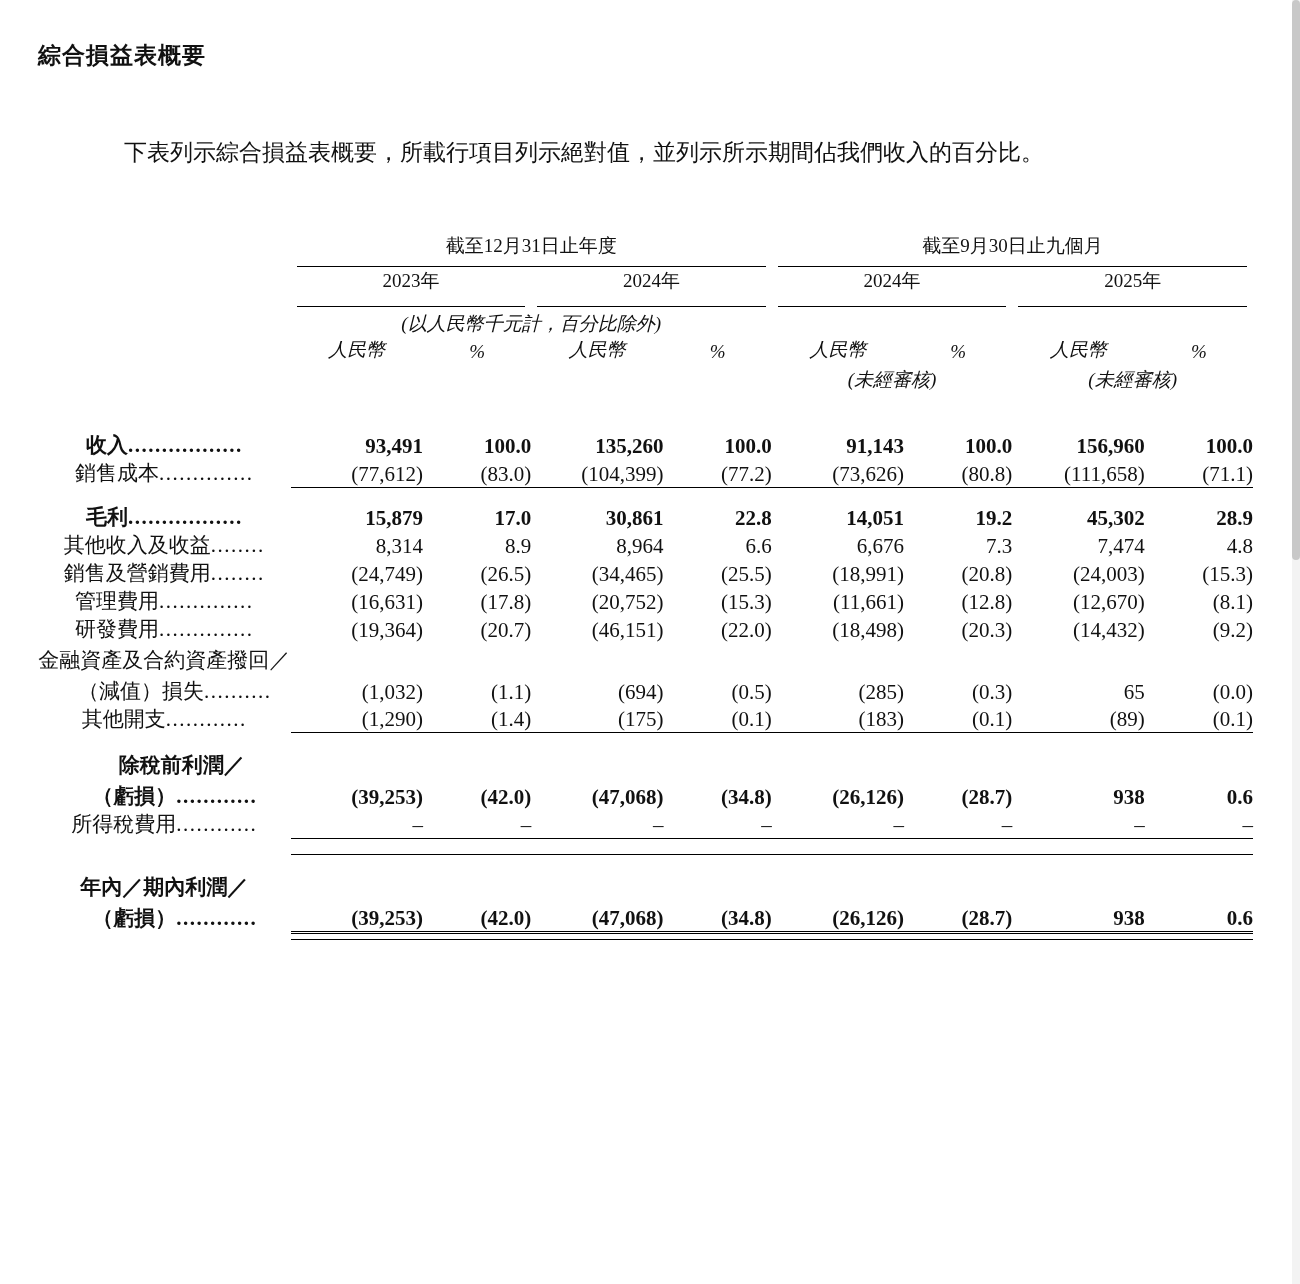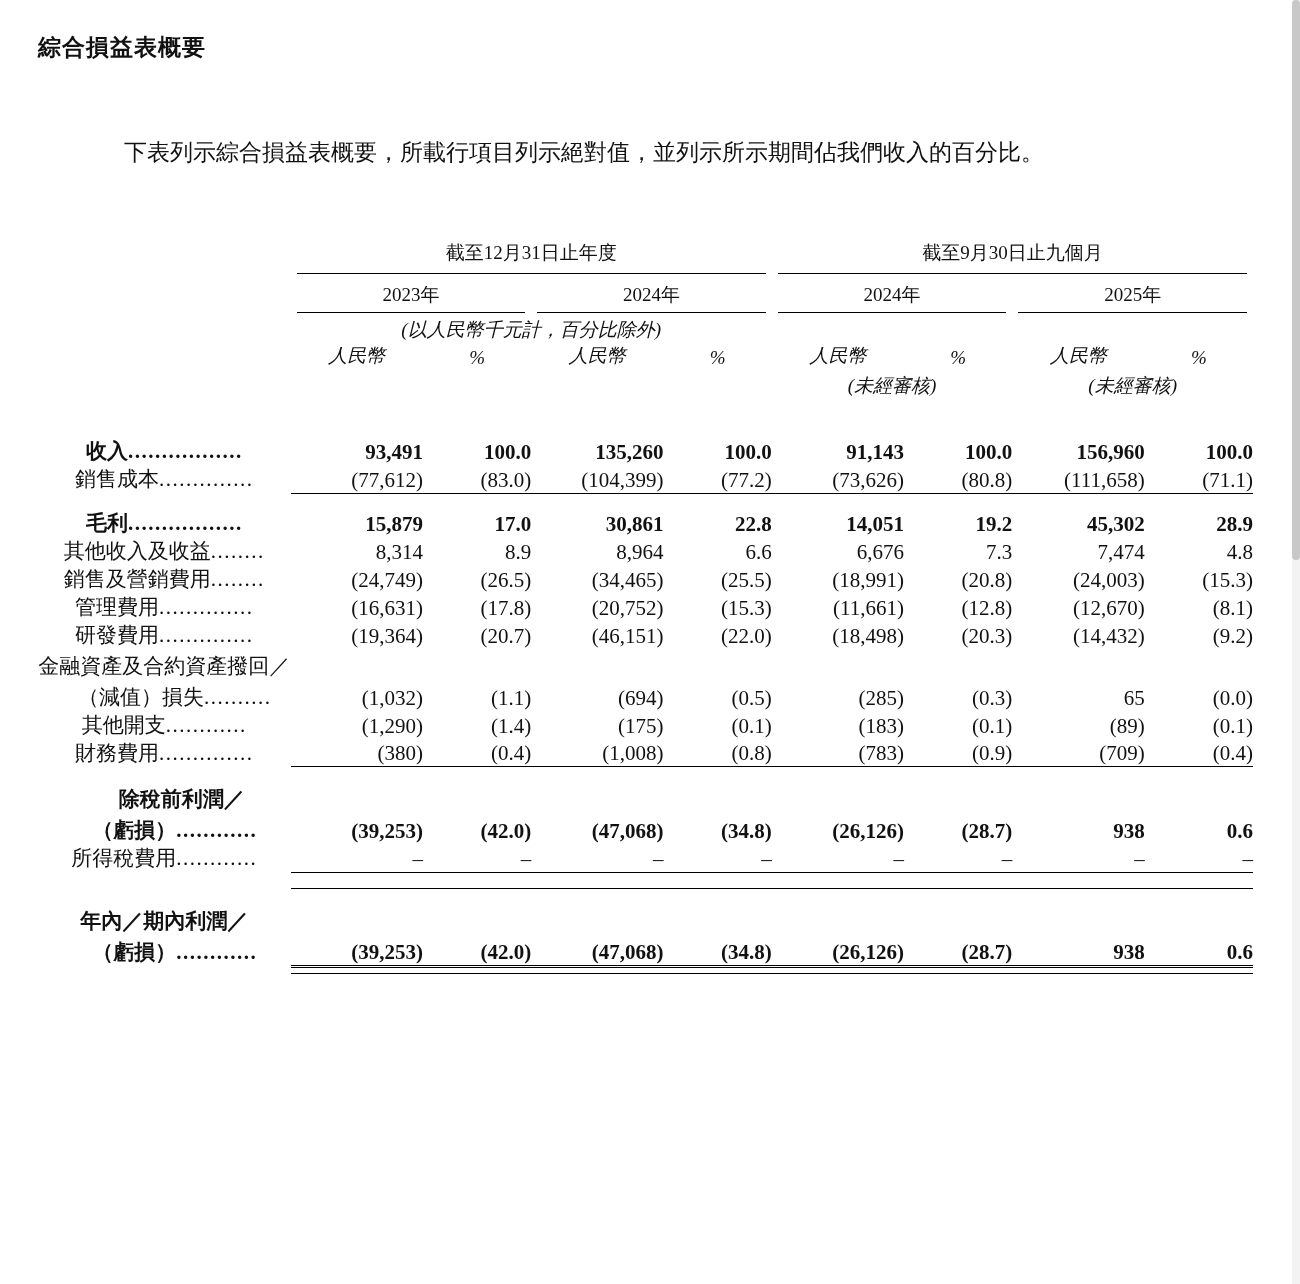--- a/index.html
+++ b/index.html
@@ -18,21 +18,21 @@
   .page {
     position: relative;
     width: 1300px;
     height: 1284px;
     padding: 0;
     box-sizing: border-box;
   }
   .section-title {
     position: absolute;
     left: 38px;
-    top: 32px;
+    top: 40px;
     font-size: 23px;
     font-weight: bold;
     letter-spacing: 1px;
   }
   .intro {
     position: absolute;
     left: 38px;
     top: 108px;
     width: 1215px;
     font-size: 23px;
@@ -60,31 +60,31 @@
 
   .hdr-group {
     text-align: center;
     font-size: 19px;
     padding-bottom: 4px;
   }
   .hdr-group .inner {
     display: block;
     border-bottom: 1.3px solid #000;
     padding-bottom: 7px;
-    margin: 8px 6px;
+    margin: 1px 6px;
   }
   .hdr-year {
     text-align: center;
     font-size: 19px;
     padding-top: 12px;
   }
   .hdr-year .inner {
     display: block;
     border-bottom: 1.3px solid #000;
-    padding-bottom: 4px;
+    padding-bottom: 12px;
     margin: 0 6px;
   }
   .hdr-unit {
     text-align: center;
     font-style: italic;
     font-size: 19px;
     padding-top: 12px;
     padding-bottom: 2px;
   }
   .hdr-note {
@@ -338,31 +338,20 @@
           <td class="label"><span>其他開支</span><span class="dots">............</span></td>
           <td class="num">(1,290)</td>
           <td class="pct">(1.4)</td>
           <td class="num">(175)</td>
           <td class="pct">(0.1)</td>
           <td class="num">(183)</td>
           <td class="pct">(0.1)</td>
           <td class="num">(89)</td>
           <td class="pct">(0.1)</td>
         </tr>
-        <tr class="">
-          <td class="label"><span>財務費用</span><span class="dots">..............</span></td>
-          <td class="num">(380)</td>
-          <td class="pct">(0.4)</td>
-          <td class="num">(1,008)</td>
-          <td class="pct">(0.8)</td>
-          <td class="num">(783)</td>
-          <td class="pct">(0.9)</td>
-          <td class="num">(709)</td>
-          <td class="pct">(0.4)</td>
-        </tr>
         <tr class="rule-row">
           <td></td>
           <td class="ruled"></td>
           <td class="ruled"></td>
           <td class="ruled"></td>
           <td class="ruled"></td>
           <td class="ruled"></td>
           <td class="ruled"></td>
           <td class="ruled"></td>
           <td class="ruled"></td>

